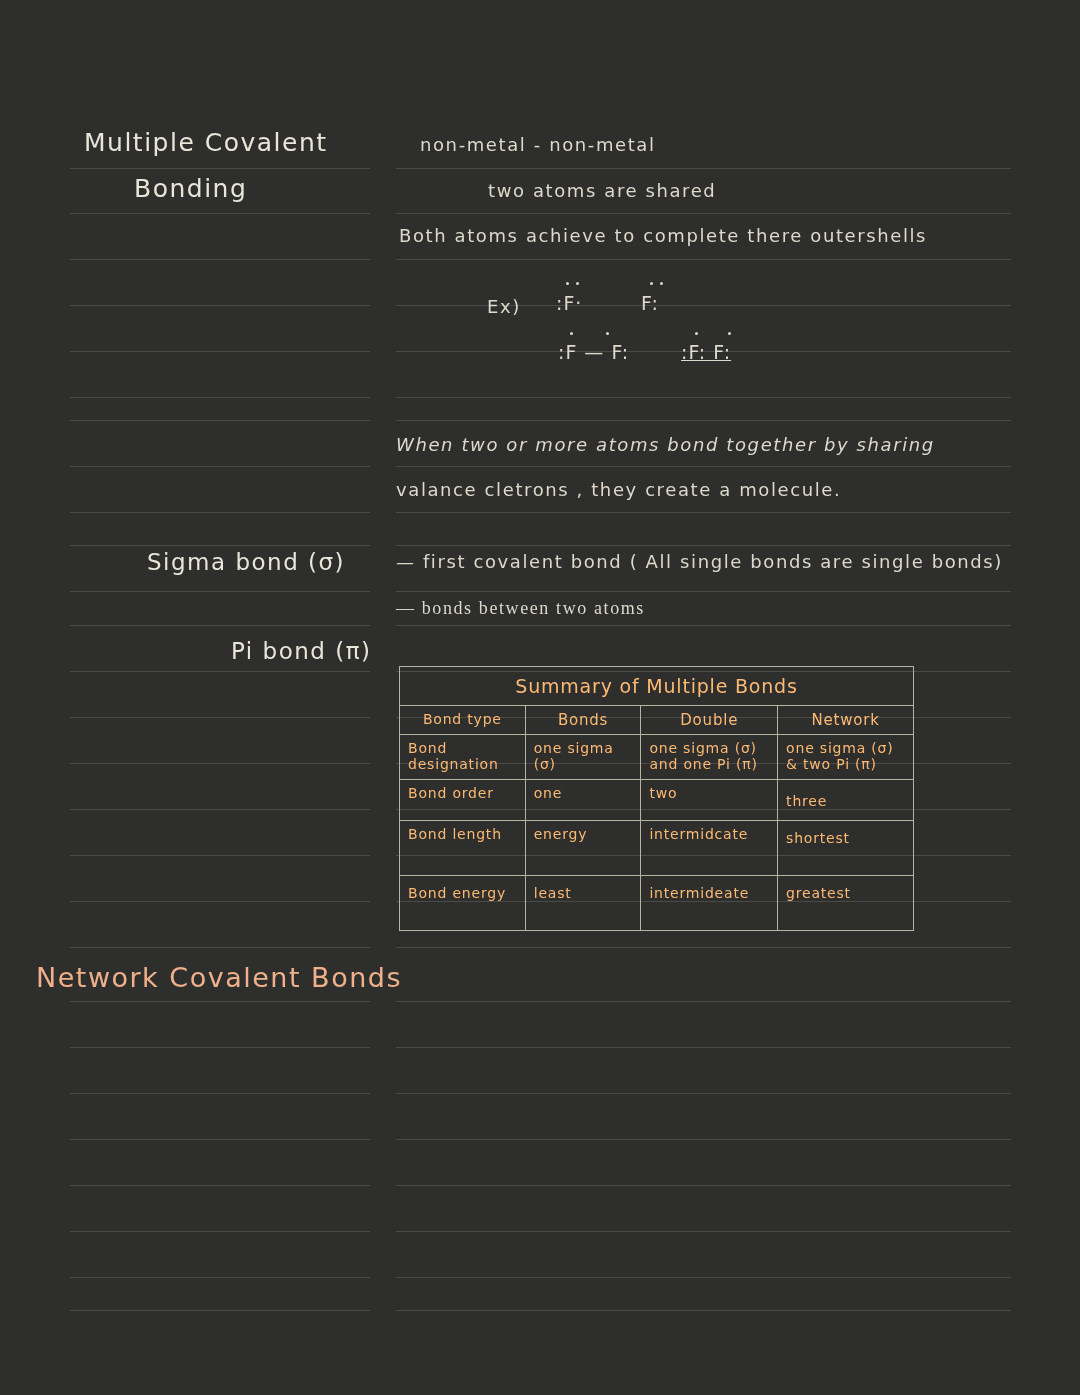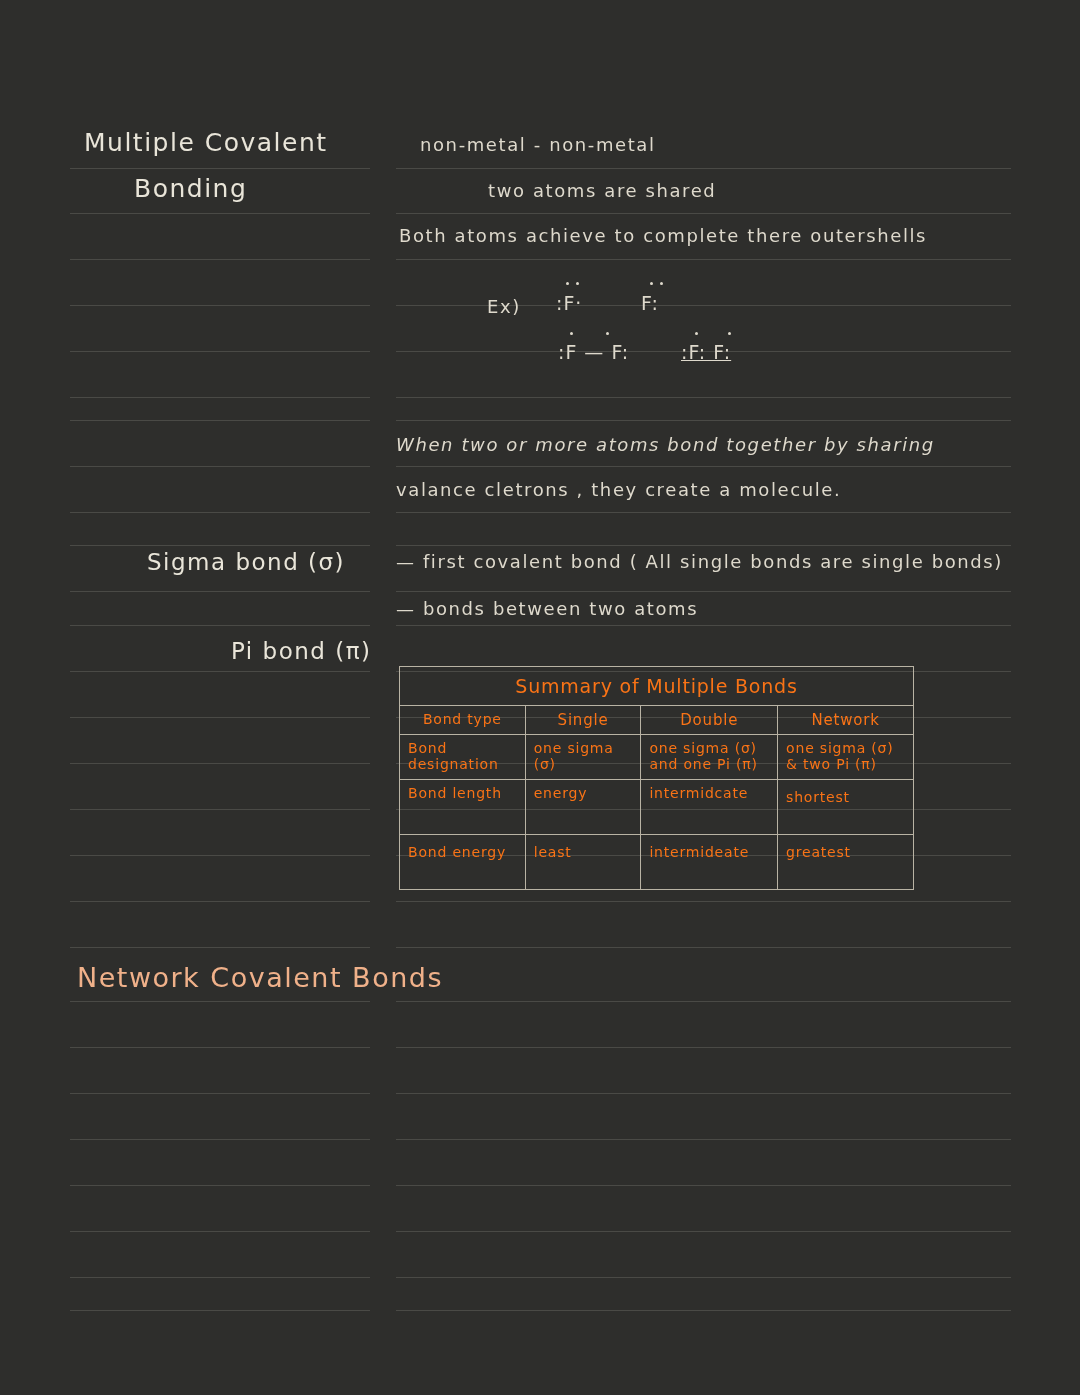--- a/index.html
+++ b/index.html
@@ -31,21 +31,20 @@
     letter-spacing: 1px;
     white-space: nowrap;
   }
   .title-left {
     font-size: 25px;
     color: #e9e5d9;
     letter-spacing: 1.5px;
   }
   .accent {
     color: #f0b18a;
-    margin-left: 41px;
   }
   .body-txt {
     font-size: 18px;
     letter-spacing: 1.6px;
     color: #ded9cc;
   }
 
   
   .lewis {
     position: absolute;
@@ -59,21 +58,21 @@
     position: absolute;
     left: 399px;
     top: 666px;
     width: 515px;
     border: 1.5px solid #b9b3a4;
     border-collapse: collapse;
     background: transparent;
   }
   .sum-table td, .sum-table th {
     border: 1.5px solid #b9b3a4;
-    color: #f97316;
+    color: #fdba74;
     font-weight: normal;
     text-align: left;
     padding: 5px 8px;
     vertical-align: top;
     letter-spacing: 0.8px;
   }
   .sum-caption {
     text-align: center !important;
     font-size: 19px;
     letter-spacing: 1.2px;
@@ -191,48 +190,54 @@
   <div style="position:absolute;left:570px;top:332px;width:3px;height:3px;border-radius:50%;background:#ded9cc;"></div>
   <div style="position:absolute;left:606px;top:332px;width:3px;height:3px;border-radius:50%;background:#ded9cc;"></div>
   <div style="position:absolute;left:695px;top:332px;width:3px;height:3px;border-radius:50%;background:#ded9cc;"></div>
   <div style="position:absolute;left:728px;top:332px;width:3px;height:3px;border-radius:50%;background:#ded9cc;"></div>
 </div>
 
 <div class="hw body-txt" style="left:396px; top:434px;font-style:italic;">When two or more atoms  bond together by sharing</div>
 <div class="hw body-txt" style="left:396px; top:479px;">valance  cletrons ,  they create  a  molecule.</div>
 
 <div class="hw body-txt" style="left:396px; top:551px;text-align:right;">— first covalent bond ( All single bonds are single bonds)</div>
-<div class="hw body-txt" style="left:396px; top:598px;">— bonds between two atoms</div>
+<div class="hw body-txt" style="left:396px; top:598px;font-family:Liberation Serif, serif;">— bonds between two atoms</div>
 
 <table class="sum-table">
   <tbody>
       <tr>
     <td class="sum-caption" colspan="4">Summary of Multiple Bonds</td>
   </tr>
   <tr>
     <th class="rowhead col-head">Bond type</th>
-    <th class="c-single col-head">Single</th>
+    <th class="c-single col-head">Bonds</th>
     <th class="c-double col-head">Double</th>
     <th class="c-triple col-head">Network</th>
   </tr>
   <tr class="r-tall">
     <td class="rowhead">
       <span>Bond</span><br>
       <span>designation</span>
     </td>
     <td class="cell">one sigma (σ)</td>
     <td class="cell">
       <span>one sigma (σ)</span><br>
       <span>and one Pi (π)</span>
     </td>
     <td class="cell">
       <span>one sigma (σ)</span><br>
       <span>&amp; two Pi (π)</span>
     </td>
   </tr>
+  <tr class="r-med">
+    <td class="rowhead">Bond order</td>
+    <td class="cell">one</td>
+    <td class="cell">two</td>
+    <td class="cell"><span class="nudge-a">three</span></td>
+  </tr>
   <tr class="r-big">
     <td class="rowhead">Bond length</td>
     <td class="cell">energy</td>
     <td class="cell">intermidcate</td>
     <td class="cell"><span class="nudge-b">shortest</span></td>
   </tr>
   <tr class="r-big">
     <td class="rowhead"><span class="nudge-b">Bond energy</span></td>
     <td class="cell"><span class="nudge-b">least</span></td>
     <td class="cell"><span class="nudge-b">intermideate</span></td>

